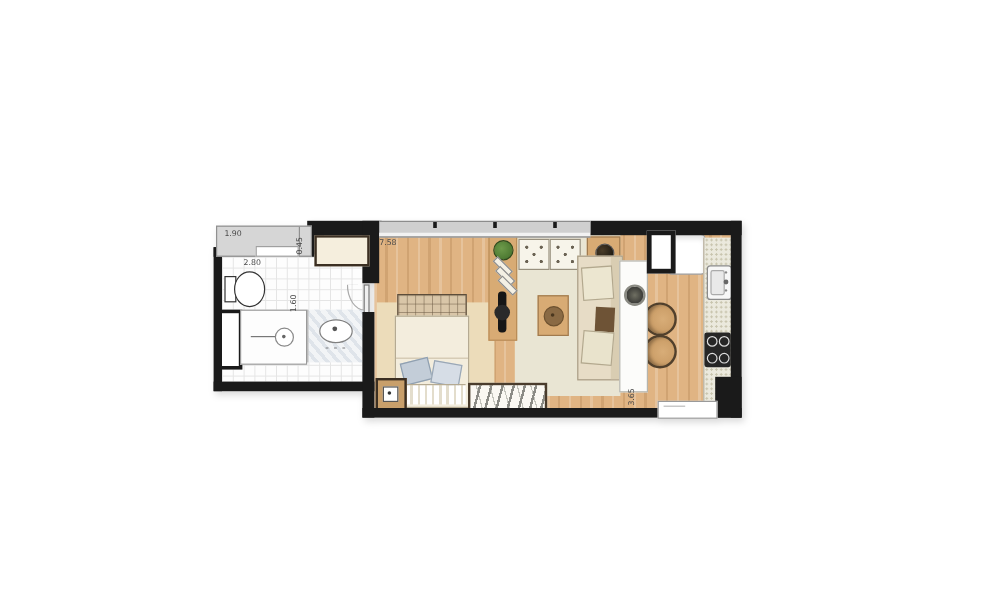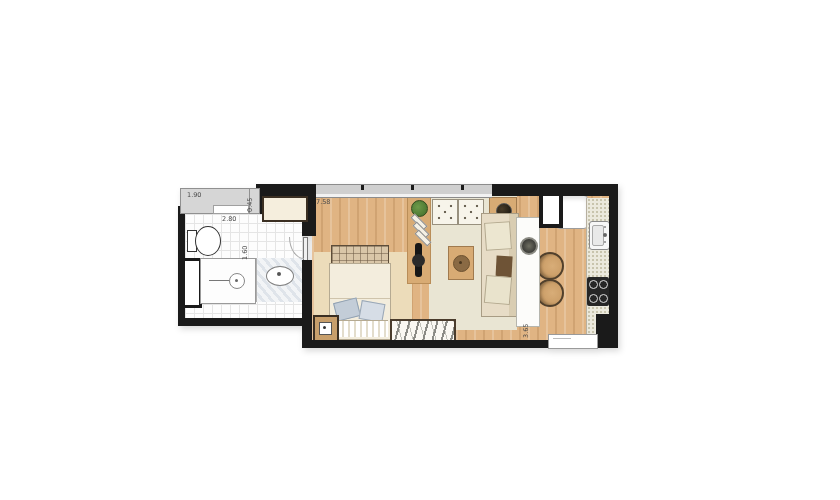--- a/index.html
+++ b/index.html
@@ -145,19 +145,19 @@
     <div class="abs" style="left:68px;top:0;width:1px;height:100%;background:#909090;"></div>
     <div class="abs" style="left:32px;top:16px;width:34px;height:7px;background:#fff;border:1px solid #a0a0a0;"></div>
     <span class="lbl" style="left:6px;top:3px;">1.90</span>
   </div>
   <div class="abs" style="left:262px;top:196px;width:42px;height:22px;background:var(--cream);border:2px solid var(--wood-trim);"></div>
   <div class="abs" style="left:539px;top:192px;width:16px;height:28px;background:#fff;border:4px solid var(--wall);"></div>
   <div class="abs" style="left:548px;top:334px;width:48px;height:13px;background:#fff;border:1px solid #9a9a9a;">
     <div class="abs" style="left:4px;top:3px;width:18px;height:1px;background:#bbb;"></div>
   </div>
 
-  <span class="lbl" style="left:202px;top:216px;padding-left:20px;">2.80</span>
+  <span class="lbl" style="left:183px;top:216px;padding-left:20px;">2.80</span>
   <span class="lbl vlbl" style="left:247px;top:212px;">0.45</span>
   <span class="lbl vlbl" style="left:242px;top:260px;">1.60</span>
   <span class="lbl" style="left:316px;top:199px;">7.58</span>
   <span class="lbl vlbl" style="left:523px;top:338px;">3.65</span>
 
 </div>
 
 </body></html>

